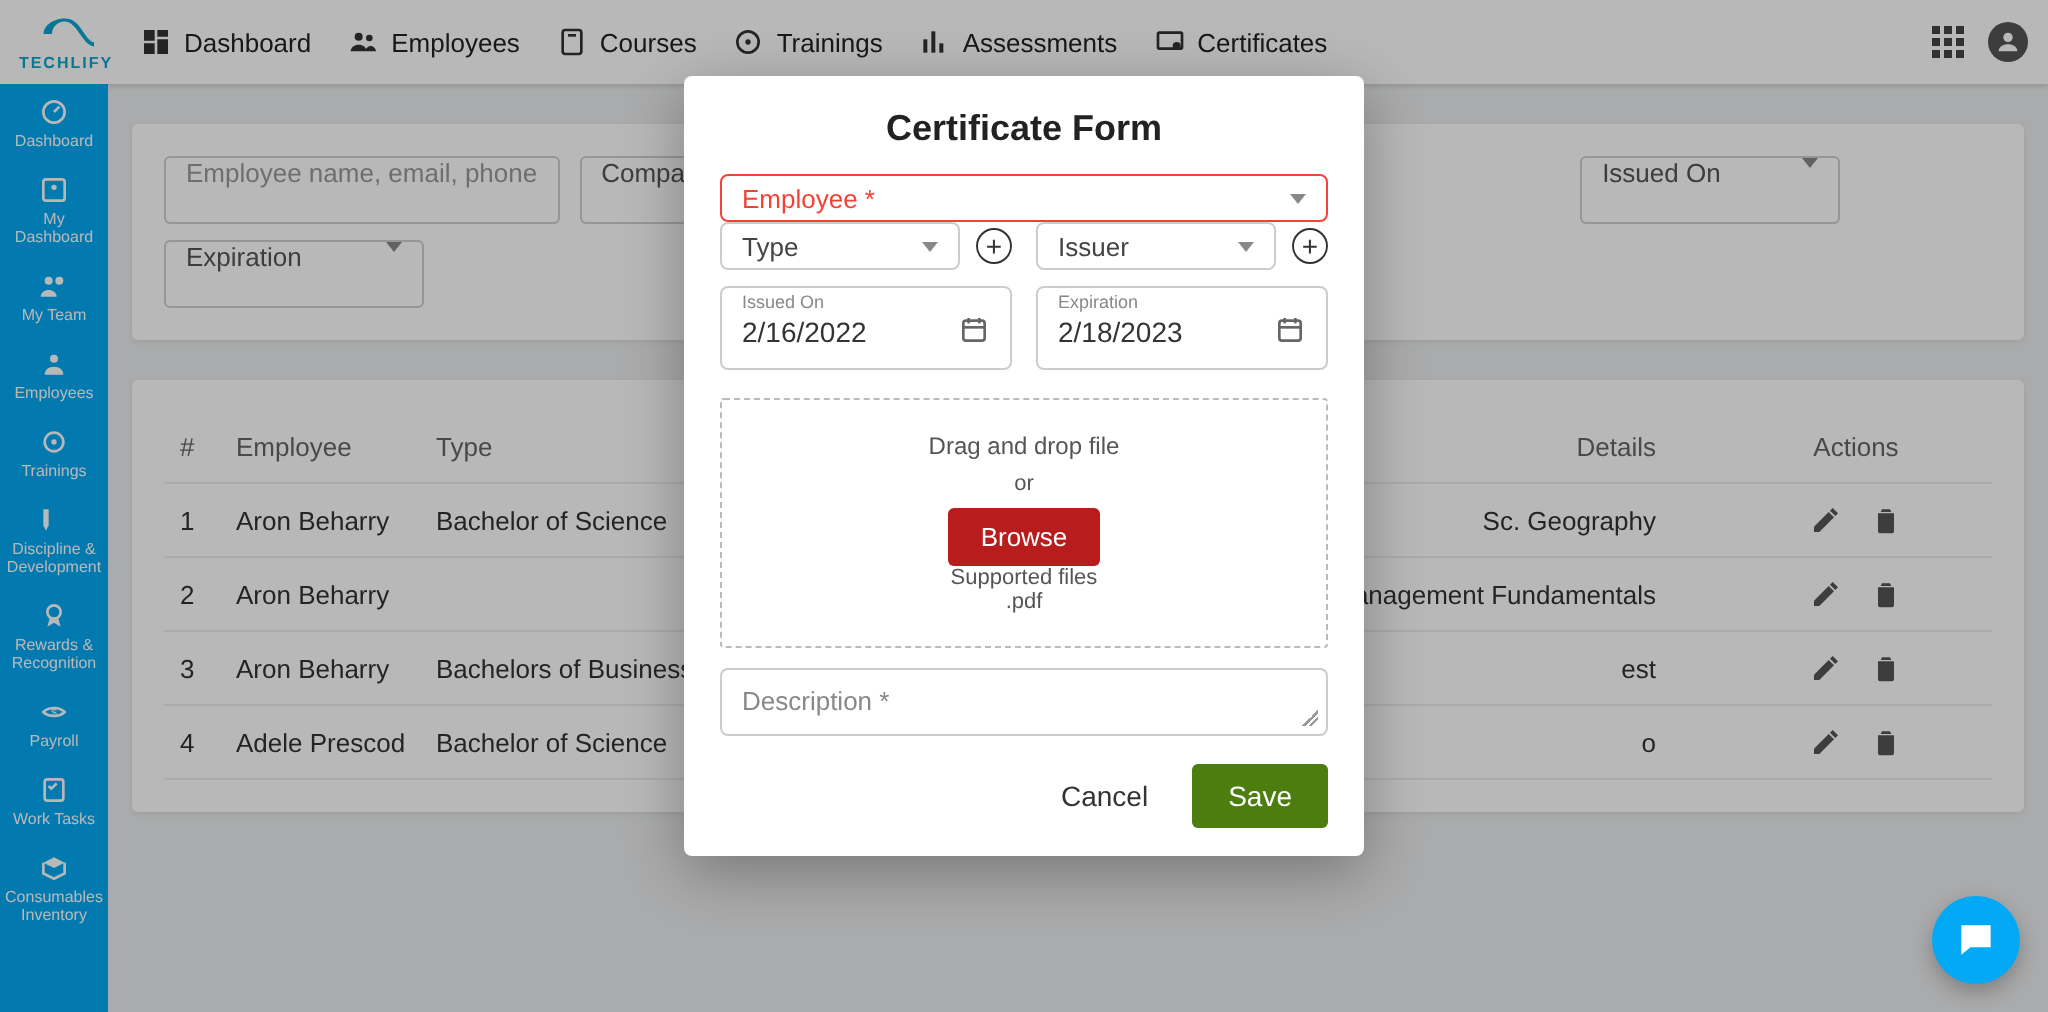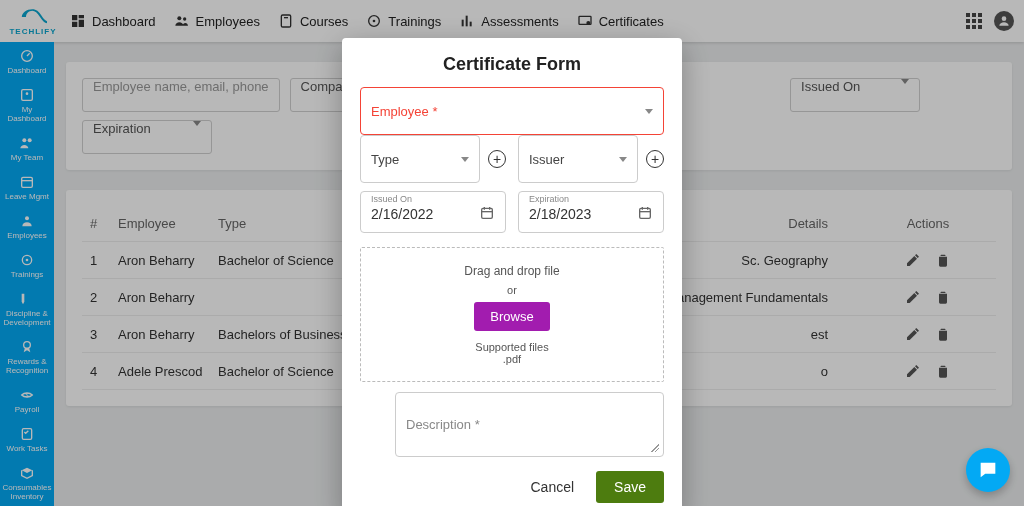--- a/index.html
+++ b/index.html
@@ -30,31 +30,31 @@
   .table-wrap{margin-top:10px;}
   .thead, .trow{display:grid;grid-template-columns:28px 100px 220px 1fr 120px;align-items:center;padding:10px 8px;border-bottom:1px solid #eee;font-size:13px;}
   .thead{color:#666;font-weight:normal;}
   .actions{display:flex;gap:14px;justify-content:center;color:#555;}
   .actions svg{width:16px;height:16px;fill:#555;cursor:pointer;}
   
   .modal{position:absolute;left:50%;top:38px;transform:translateX(-50%);width:340px;background:#fff;border-radius:4px;box-shadow:0 8px 30px rgba(0,0,0,0.3);z-index:50;padding:16px 18px 14px;}
   .modal h2{font-size:18px;color:#222;text-align:center;margin-bottom:12px;font-weight:600;}
   .mrow{display:flex;gap:12px;margin-bottom:4px;}
   .mfield{flex:1;position:relative;}
-  .mselect{border:1px solid #ccc;border-radius:4px;height:48px;display:flex;align-items:center;padding:0 10px;font-size:13px;color:#444;justify-content:space-between;cursor:pointer;}
+  .mselect{border:1px solid #ccc;border-radius:4px;height:24px;display:flex;align-items:center;padding:0 10px;font-size:13px;color:#444;justify-content:space-between;cursor:pointer;}
   .mselect.error{border-color:#f44336;color:#f44336;}
   .err-text{font-size:10px;color:#f44336;margin:3px 0 6px 6px;}
   .circle-plus{width:18px;height:18px;border:1.5px solid #333;border-radius:50%;display:flex;align-items:center;justify-content:center;font-size:14px;line-height:1;margin-left:4px;flex-shrink:0;}
   .date-field{border:1px solid #ccc;border-radius:4px;height:42px;display:flex;align-items:center;padding:4px 10px 0;font-size:14px;position:relative;justify-content:space-between;}
   .date-field .flab{position:absolute;top:2px;left:10px;font-size:9px;color:#888;}
   .dropzone{border:1px dashed #bbb;border-radius:2px;padding:16px 8px;text-align:center;font-size:12px;color:#555;margin:14px 0 10px;}
   .dropzone .or{margin:6px 0;font-size:11px;}
-  .browse-btn{display:inline-block;background:#a21caf;color:#fff;padding:7px 16px;border-radius:3px;font-size:13px;cursor:pointer;}
-  .supported{margin-top:10px;font-size:11px;}
-  .textarea{border:1px solid #ccc;border-radius:4px;min-height:34px;padding:24px 10px;font-size:13px;color:#888;position:relative;margin-left:35px;}
+  .browse-btn{display:inline-block;background:#b91c1c;color:#fff;padding:7px 16px;border-radius:3px;font-size:13px;cursor:pointer;}
+  .supported{font-size:11px;}
+  .textarea{border:1px solid #ccc;border-radius:4px;min-height:34px;padding:8px 10px;font-size:13px;color:#888;position:relative;}
   .textarea:after{content:'';position:absolute;right:4px;bottom:4px;width:8px;height:8px;background:linear-gradient(135deg,transparent 50%,#999 50%,#999 60%,transparent 60%,transparent 70%,#999 70%,#999 80%,transparent 80%);}
   .modal-actions{display:flex;justify-content:flex-end;gap:8px;margin-top:14px;font-size:14px;}
   .btn-cancel{padding:8px 14px;color:#333;cursor:pointer;}
   .btn-save{padding:8px 18px;background:#4d7c0f;color:#fff;border-radius:3px;cursor:pointer;}
   
   .chatfab{position:absolute;right:14px;bottom:14px;width:44px;height:44px;border-radius:50%;background:#03a9f4;display:flex;align-items:center;justify-content:center;box-shadow:0 4px 10px rgba(0,0,0,0.25);z-index:60;}
   .chatfab svg{width:22px;height:22px;fill:#fff;}
   .caret-down{width:0;height:0;border-left:4px solid transparent;border-right:4px solid transparent;border-top:5px solid #888;}
   .calicon svg{width:16px;height:16px;fill:#666;}
 </style>
@@ -149,27 +149,20 @@
       </svg>
       <span>My Dashboard</span>
     </div>
   <div class="side-item">
       <svg viewBox="0 0 24 24">
         <circle cx="8" cy="8" r="3" fill="#fff"></circle>
         <circle cx="16" cy="8" r="3" fill="#fff"></circle>
         <path d="M2 20c0-3 3-5 6-5s6 2 6 5z" fill="#fff"></path>
       </svg>
       <span>My Team</span>
-    </div>
-  <div class="side-item">
-      <svg viewBox="0 0 24 24">
-        <rect x="4" y="5" width="16" height="15" rx="2" fill="none" stroke="#fff" stroke-width="2"></rect>
-        <line x1="4" y1="10" x2="20" y2="10" stroke="#fff" stroke-width="2"></line>
-      </svg>
-      <span>Leave Mgmt</span>
     </div>
   <div class="side-item">
       <svg viewBox="0 0 24 24">
         <circle cx="12" cy="8" r="3" fill="#fff"></circle>
         <path d="M5 20c0-4 3-6 7-6s7 2 7 6z" fill="#fff"></path>
       </svg>
       <span>Employees</span>
     </div>
   <div class="side-item">
       <svg viewBox="0 0 24 24">

